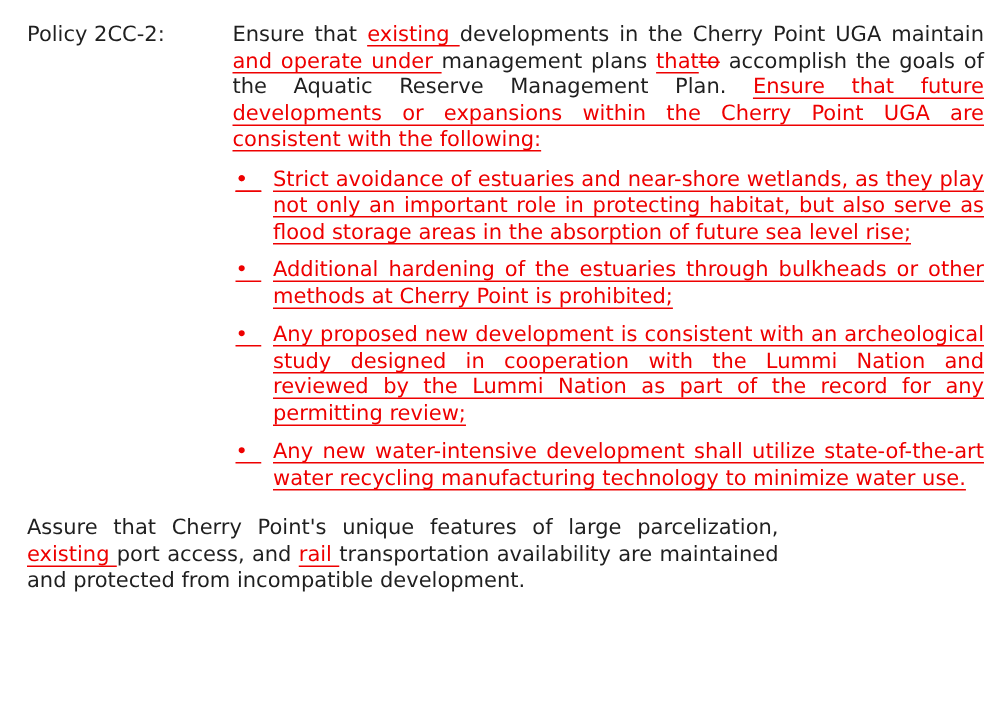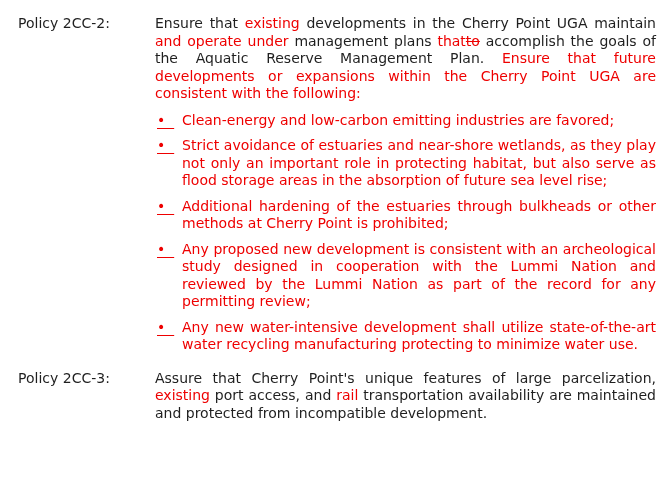--- a/index.html
+++ b/index.html
@@ -60,47 +60,47 @@
     color: var(--revision-color, #ee0000);
     text-decoration: underline;
     text-decoration-thickness: 1px;
     text-underline-offset: 3px;
   }
   .run-normal {
     color: var(--text-color, #1f1f1f);
   }
   .run-inserted {
     color: var(--revision-color, #ee0000);
+    text-decoration: underline;
     text-decoration-thickness: 1px;
     text-underline-offset: 3px;
   }
   .run-deleted {
     color: var(--revision-color, #ee0000);
     text-decoration: line-through;
     text-decoration-thickness: 1px;
   }
 </style>
 </head>
 <body>
 
 <div class="page">
   <div>
       <div class="policy-block">
         <div class="policy-label">Policy 2CC-2:</div>
         <div class="policy-body">
           <p class="para"><span class="run run-normal">Ensure that </span><span class="run run-inserted">existing </span><span class="run run-normal">developments in the Cherry Point UGA maintain </span><span class="run run-inserted">and operate under </span><span class="run run-normal">management plans </span><span class="run run-inserted">that</span><span class="run run-deleted">to</span><span class="run run-normal"> accomplish the goals of the Aquatic Reserve Management Plan. </span><span class="run run-inserted">Ensure that future developments or expansions within the Cherry Point UGA are consistent with the following:</span></p>
           <ul class="bullet-list">
-            <li class="bullet-item"><span class="bullet-marker">•&nbsp;&nbsp;</span><span class="run run-inserted">Clean-energy and low-carbon emitting industries are favored;</span></li>
+            <li class="bullet-item"><span class="bullet-marker">•&nbsp;&nbsp;</span></li>
             <li class="bullet-item"><span class="bullet-marker">•&nbsp;&nbsp;</span><span class="run run-inserted">Strict avoidance of estuaries and near-shore wetlands, as they play not only an important role in protecting habitat, but also serve as flood storage areas in the absorption of future sea level rise;</span></li>
             <li class="bullet-item"><span class="bullet-marker">•&nbsp;&nbsp;</span><span class="run run-inserted">Additional hardening of the estuaries through bulkheads or other methods at Cherry Point is prohibited;</span></li>
             <li class="bullet-item"><span class="bullet-marker">•&nbsp;&nbsp;</span><span class="run run-inserted">Any proposed new development is consistent with an archeological study designed in cooperation with the Lummi Nation and reviewed by the Lummi Nation as part of the record for any permitting review;</span></li>
-            <li class="bullet-item"><span class="bullet-marker">•&nbsp;&nbsp;</span><span class="run run-inserted">Any new water-intensive development shall utilize state-of-the-art water recycling manufacturing protecting to minimize water use.</span></li>
+            <li class="bullet-item"><span class="bullet-marker">•&nbsp;&nbsp;</span><span class="run run-inserted">Any new water-intensive development shall utilize state-of-the-art water recycling manufacturing technology to minimize water use.</span></li>
           </ul>
         </div>
       </div>
       <div class="policy-block">
-        <div class="policy-label">Policy 2CC-3:</div>
         <div class="policy-body">
           <p class="para"><span class="run run-normal">Assure that Cherry Point's unique features of large parcelization, </span><span class="run run-inserted">existing </span><span class="run run-normal">port access, and </span><span class="run run-inserted">rail </span><span class="run run-normal">transportation availability are maintained and protected from incompatible development.</span></p>
         </div>
       </div>
     </div>
 </div>
 
 </body></html>

